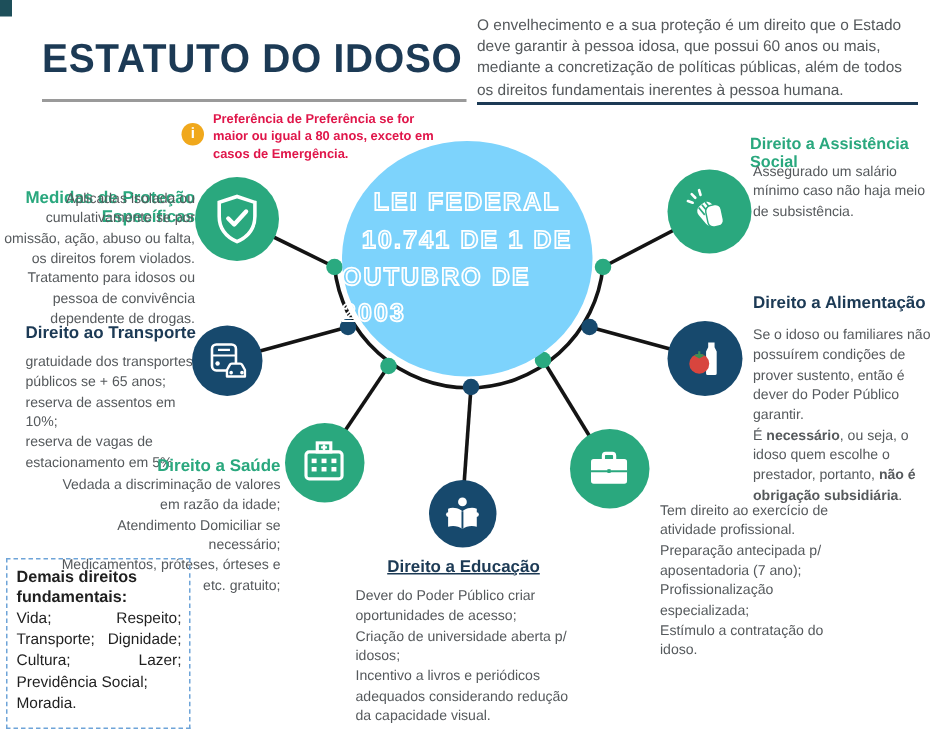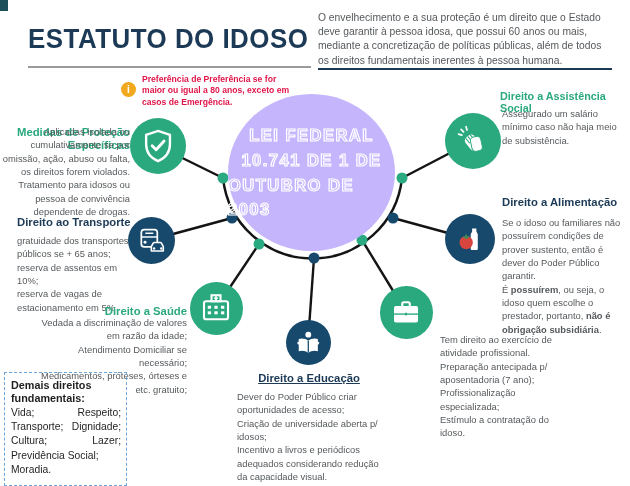--- a/index.html
+++ b/index.html
@@ -38,21 +38,21 @@
   .trab-body{left:440px;top:333px;width:122px;}
   .educ-title{left:248px;top:372px;width:122px;}
   .educ-body{left:237px;top:390px;width:142px;}
   
   .demais-box{left:4px;top:372px;width:110px;border:1px dashed #6ea4d8;padding:6px 5px 8px 6px;color:#1f1f1f;}
   .demais-head{font-size:10.8px;font-weight:bold;line-height:1.25;color:#1f1f1f;}
   .demais-line{font-size:10.3px;line-height:1.38;color:#1f1f1f;}
   .spread{text-align:justify;text-align-last:justify;}
   
   .net{left:0;top:0;}
-  .hub{left:228px;top:94px;width:167px;height:157px;border-radius:50%;background:#c4b5fd;
+  .hub{left:228px;top:94px;width:167px;height:157px;border-radius:50%;background:#7dd3fc;
        display:flex;flex-direction:column;align-items:center;justify-content:center;}
   .hub-line{font-size:16.5px;font-weight:bold;letter-spacing:1.5px;line-height:1.5;
             color:transparent;-webkit-text-stroke:1.2px #fff;}
   @supports not (-webkit-text-stroke:1px #fff){.hub-line{color:#fff;}}
   .node{border-radius:50%;display:flex;align-items:center;justify-content:center;}
   .teal-bg{background:#2aa87e;}
   .navy-bg{background:#17496d;}
   .n-shield{left:130px;top:118px;width:56px;height:56px;}
   .n-transport{left:128px;top:217px;width:47px;height:47px;}
   .n-hospital{left:190px;top:282px;width:53px;height:53px;}
@@ -202,21 +202,21 @@
     <div class="demais-line spread">Cultura; Lazer;</div>
     <div class="demais-line">Previdência Social;</div>
     <div class="demais-line">Moradia.</div>
   </div>
 
   <div class="abs sec-title h-teal assist-title">Direito a Assistência Social</div>
   <div class="abs sec-body assist-body">Assegurado um salário mínimo caso não haja meio de subsistência.</div>
 
   <div class="abs sec-title h-navy alim-title">Direito a Alimentação</div>
   <div class="abs sec-body alim-body"><span>Se o idoso ou familiares não possuírem condições de prover sustento, então é dever do Poder Público garantir.
-É </span><b>possuírem</b><span>, ou seja, o idoso quem escolhe o prestador, portanto, </span><b>não é obrigação subsidiária</b><span>.</span></div>
+É </span><b>necessário</b><span>, ou seja, o idoso quem escolhe o prestador, portanto, </span><b>não é obrigação subsidiária</b><span>.</span></div>
 
   <div class="abs sec-body trab-body">Tem direito ao exercício de atividade profissional.
 Preparação antecipada p/ aposentadoria (7 ano);
 Profissionalização especializada;
 Estímulo a contratação do idoso.</div>
 
   <div class="abs sec-title h-navy t-center educ-title">Direito a Educação</div>
   <div class="abs sec-body educ-body">Dever do Poder Público criar oportunidades de acesso;
 Criação de universidade aberta p/ idosos;
 Incentivo a livros e periódicos adequados considerando redução da capacidade visual.</div>

